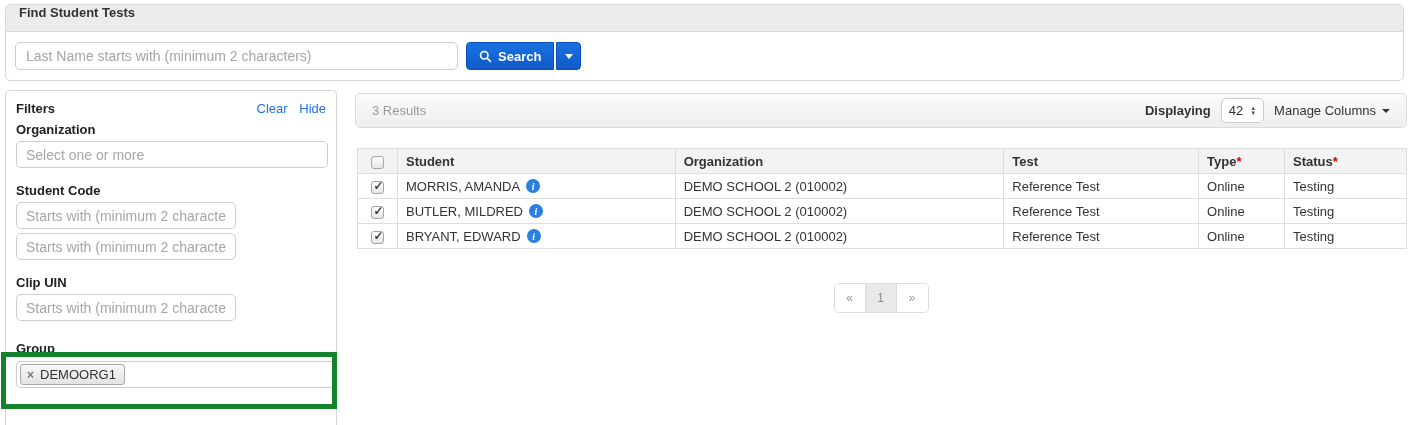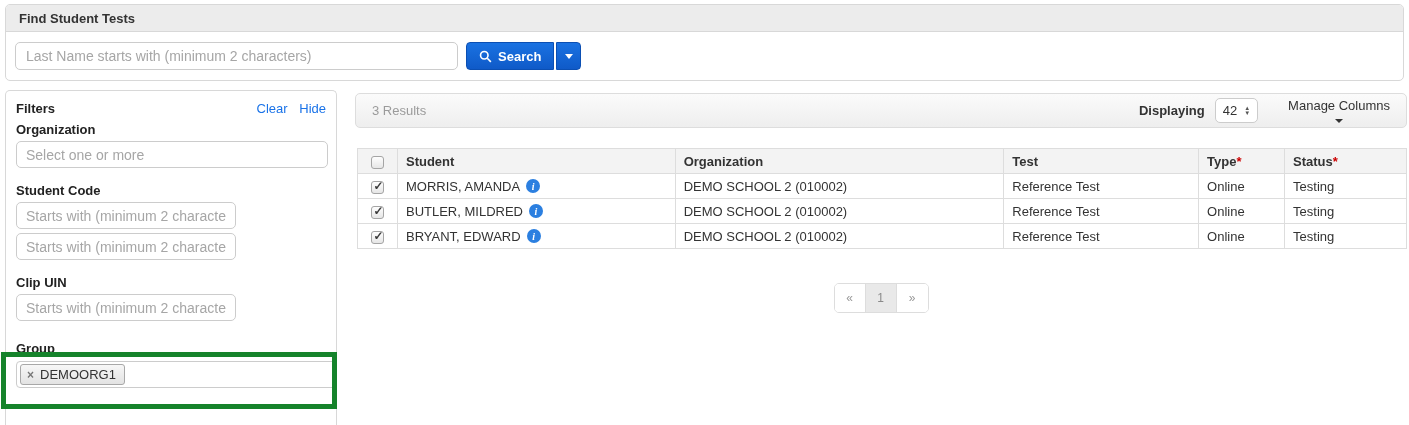--- a/index.html
+++ b/index.html
@@ -4,21 +4,21 @@
 <style>
   * { box-sizing: border-box; margin: 0; padding: 0; }
   html, body { background: #fff; }
   body { font-family: "Liberation Sans", sans-serif; font-size: 13px; color: #333; }
   .page { position: relative; width: 1409px; height: 425px; overflow: hidden; background: #fff; }
 
   
   .top-panel { position: absolute; left: 5px; right: 5px; top: 4px; height: 77px;
                border: 1px solid #d8d8d8; border-radius: 5px; background: #fff; }
   .panel-heading { height: 27px; background: #ececec; border-bottom: 1px solid #d8d8d8;
-                   border-radius: 4px 4px 0 0; padding: 6px 13px; font-weight: bold; color: #333; }
+                   border-radius: 4px 4px 0 0; padding: 0 13px; font-weight: bold; color: #333; }
   .panel-body { display: flex; align-items: center; gap: 8px; padding: 10px 9px; }
   .search-input { width: 443px; height: 28px; border: 1px solid #ccc; border-radius: 5px;
                   padding: 0 10px; font-size: 14px; color: #555; outline: none;
                   font-family: "Liberation Sans", sans-serif; }
   .search-input::placeholder { color: #a6a6a6; }
   .btn-group { display: flex; gap: 2px; }
   .btn-primary { display: inline-flex; align-items: center; gap: 6px; height: 28px;
                  background: linear-gradient(#1a72e2, #0f5ac8); border: 1px solid #0b4fb3;
                  color: #fff; font-size: 13px; font-weight: bold; padding: 0 12px; cursor: pointer;
                  font-family: "Liberation Sans", sans-serif; }
@@ -61,21 +61,21 @@
                  background: linear-gradient(#fbfbfb, #eeeeee);
                  display: flex; align-items: center; justify-content: space-between; padding: 0 16px; }
   .results-count { color: #9b9b9b; }
   .bar-right { display: flex; align-items: center; gap: 10px; }
   .displaying-label { font-weight: bold; color: #333; text-align: right; }
   .page-size-select { display: inline-flex; align-items: center; gap: 7px; height: 25px;
                       background: #fff; border: 1px solid #ccc; border-radius: 5px;
                       padding: 0 7px; cursor: pointer; }
   .stepper { display: flex; flex-direction: column; line-height: 5px; font-size: 6px; color: #555; }
   .manage-columns { display: inline-flex; align-items: center; gap: 6px; color: #333;
-                    cursor: pointer; margin-left: 20px; flex-direction: column; }
+                    cursor: pointer; margin-left: 0; }
   .caret-down-dark { width: 0; height: 0; border-left: 4px solid transparent;
                      border-right: 4px solid transparent; border-top: 4px solid #333; }
 
   table.results { position: absolute; left: 357px; right: 2px; top: 148px;
                   width: 1050px; border-collapse: collapse; background: #fff; }
   table.results th, table.results td { border: 1px solid #ddd; height: 25px;
                   padding: 2px 8px; text-align: left; font-size: 13px; vertical-align: middle; }
   table.results th { background: #f3f3f3; font-weight: bold; color: #333; }
   .req { color: #c00; font-weight: bold; }
   .col-cb { width: 40px; text-align: center !important; }

